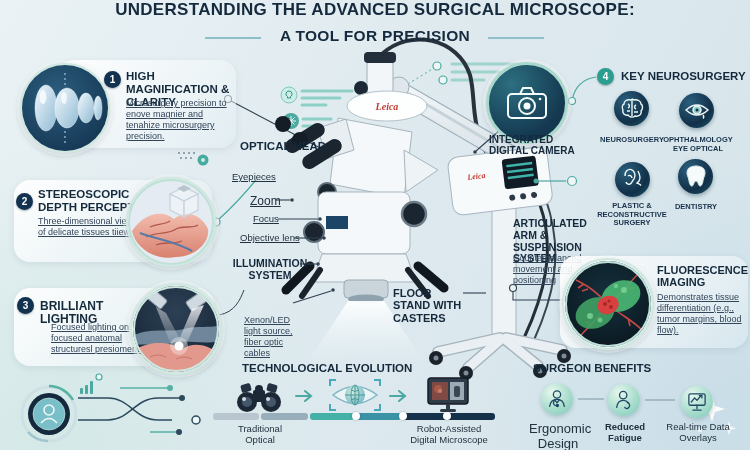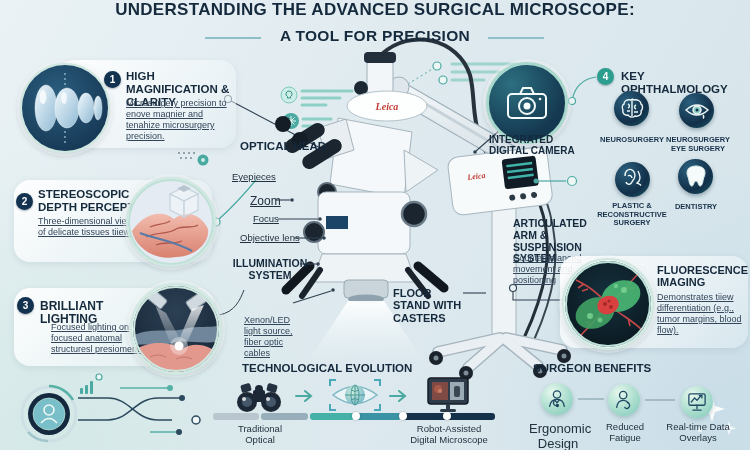--- a/index.html
+++ b/index.html
@@ -392,21 +392,21 @@
       <circle cx="22" cy="21" r="3.5" fill="#f2fbfa" stroke="none"></circle>
       <circle cx="35" cy="14" r="1.3" fill="#f2fbfa" stroke="none"></circle>
     </svg>
   </div>
   <div class="abs h-bold" style="left:489px;top:134px;width:95px;font-size:10px;">INTEGRATED DIGITAL CAMERA</div>
 
   <div class="abs h-bold" style="left:513px;top:218px;width:98px;font-size:10.5px;">ARTICULATED ARM &amp; SUSPENSION SYSTEM</div>
   <div class="abs body-txt" style="left:513px;top:253px;width:82px;font-size:9px;">Counterbalanced movement and positioning</div>
 
   <div class="abs badge" style="left:597px;top:68px;width:17px;height:17px;font-size:10px;background:#2b9e8f;">4</div>
-  <div class="abs h-bold" style="left:621px;top:70px;width:130px;font-size:11.5px;">KEY OPHTHALMOLOGY</div>
+  <div class="abs h-bold" style="left:621px;top:70px;width:130px;font-size:11.5px;">KEY NEUROSURGERY</div>
 
   <div class="abs app-circle" style="left:614px;top:91px;width:35px;height:35px;">
     <svg width="24" height="22" viewBox="0 0 24 22" fill="none" stroke="#eef7f6" stroke-width="1.4">
       <path d="M11,2 C7,1 4,3 4,6 C2,7 2,10 3,12 C2,15 5,18 8,17 C9,19 13,20 15,18 C19,19 22,16 21,13 C23,11 23,7 21,6 C21,3 17,1 14,2 C13,1 12,1 11,2 Z"></path>
       <path d="M12,2 V18 M8,6 C10,7 10,9 8,10 M16,7 C14,8 14,10 16,11 M7,13 h3 M14,14 h4"></path>
     </svg>
   </div>
   <div class="abs app-circle" style="left:679px;top:93px;width:35px;height:35px;">
     <svg width="26" height="20" viewBox="0 0 26 20" fill="none" stroke="#eef7f6" stroke-width="1.4">
       <path d="M2,9 Q13,-1 24,9 Q13,19 2,9 Z"></path>
@@ -421,21 +421,21 @@
       <path d="M7,8 a2.5,3 0 0 1 4,2"></path>
       <path d="M17,3 c2,4 3,7 1,10 l-2,2 c2,1 3,1 4,2.5"></path>
     </svg>
   </div>
   <div class="abs app-circle" style="left:678px;top:159px;width:35px;height:35px;">
     <svg width="22" height="24" viewBox="0 0 22 24">
       <path d="M6,2 C2,3 1,8 3,12 C4,14 4,20 6.5,21 C9,21.5 8.5,16 11,16 C13.5,16 13,21.5 15.5,21 C18,20 18,14 19,12 C21,8 20,3 16,2 C13,0.6 9,0.6 6,2 Z" fill="#f4fbfa" stroke="#d6ebe8" stroke-width="1"></path>
     </svg>
   </div>
   <div class="abs small-lbl" style="left:596px;top:136px;width:72px;font-size:7.5px;">NEUROSURGERY</div>
-  <div class="abs small-lbl" style="left:658px;top:136px;width:80px;font-size:7.5px;">NEUROSURGERY EYE SURGERY</div>
+  <div class="abs small-lbl" style="left:658px;top:136px;width:80px;font-size:7.5px;">OPHTHALMOLOGY EYE OPTICAL</div>
   <div class="abs small-lbl" style="left:594px;top:202px;width:76px;font-size:7.5px;">PLASTIC &amp; RECONSTRUCTIVE SURGERY</div>
   <div class="abs small-lbl" style="left:660px;top:203px;width:72px;font-size:7.5px;">DENTISTRY</div>
 
   <div class="abs card" style="left:560px;top:256px;width:188px;height:92px;"></div>
   <div class="abs circle-icon" style="left:562px;top:258px;width:88px;height:88px;">
     <svg width="88" height="88" viewBox="0 0 88 88">
       <defs>
         <radialGradient id="g5" cx=".5" cy=".4" r=".9">
             <stop offset="0" stop-color="#15323e"></stop>
             <stop offset="1" stop-color="#060d14"></stop>
@@ -460,21 +460,21 @@
           <circle cx="52" cy="26" r="2.2" fill="#7fd695" opacity=".7"></circle>
         <ellipse cx="44" cy="45" rx="11" ry="9" fill="#d94040" transform="rotate(-20 44 45)"></ellipse>
         <circle cx="41" cy="44" r="2" fill="#a82828"></circle>
           <circle cx="47" cy="47" r="2" fill="#a82828"></circle>
           <circle cx="45" cy="41" r="1.5" fill="#a82828"></circle>
       </g>
       <circle cx="44" cy="44" r="42" fill="none" stroke="#bfe3da" stroke-width="2"></circle>
     </svg>
   </div>
   <div class="abs h-bold" style="left:657px;top:264px;width:90px;font-size:11px;">FLUORESCENCE IMAGING</div>
-  <div class="abs body-txt" style="left:657px;top:292px;width:86px;font-size:9px;">Demonstrates tiiew differentiation (e.g., tumor margins, blood flow).</div>
+  <div class="abs body-txt" style="left:657px;top:292px;width:86px;font-size:9px;">Demonstrates tissue differentiation (e.g., tumor margins, blood flow).</div>
 
   <div class="abs h-bold" style="left:222px;top:362px;width:220px;font-size:11.5px;margin-left:20px;">TECHNOLOGICAL EVOLUTION</div>
 
   <div class="abs" style="left:233px;top:378px;">
     <svg width="52" height="36" viewBox="0 0 52 36">
       <g transform="rotate(-15 13 10)">
           <rect x="8" y="6" width="10" height="8" rx="2" fill="#243140"></rect>
         </g>
       <g transform="rotate(15 39 10)">
           <rect x="34" y="6" width="10" height="8" rx="2" fill="#243140"></rect>
@@ -564,16 +564,16 @@
   <div class="abs ben-circle" style="left:681px;top:386px;width:32px;height:32px;">
     <svg width="26" height="26" viewBox="0 0 32 32" fill="none" stroke="#1f4a63" stroke-width="1.6" stroke-linecap="round">
       <rect x="6" y="6" width="20" height="14" rx="2"></rect>
       <path d="M9,16 L13,11 L16,14 L21,8"></path>
       <path d="M19,8 H22 V11"></path>
       <path d="M16,20 V24 M11,26 H21"></path>
     </svg>
   </div>
 
   <div class="abs small-lbl" style="left:529px;top:422px;width:58px;font-size:13px;font-weight:400;color:#22313f;">Ergonomic Design</div>
-  <div class="abs small-lbl" style="left:596px;top:422px;width:58px;font-size:9.5px;font-weight:400;color:#22313f;">Reduced Fatigue</div>
+  <div class="abs small-lbl" style="left:596px;top:422px;width:58px;font-size:9.5px;font-weight:700;color:#22313f;">Reduced Fatigue</div>
   <div class="abs small-lbl" style="left:660px;top:422px;width:76px;font-size:9.5px;font-weight:400;color:#22313f;">Real-time Data Overlays</div>
 
 </div>
 
 </body></html>

